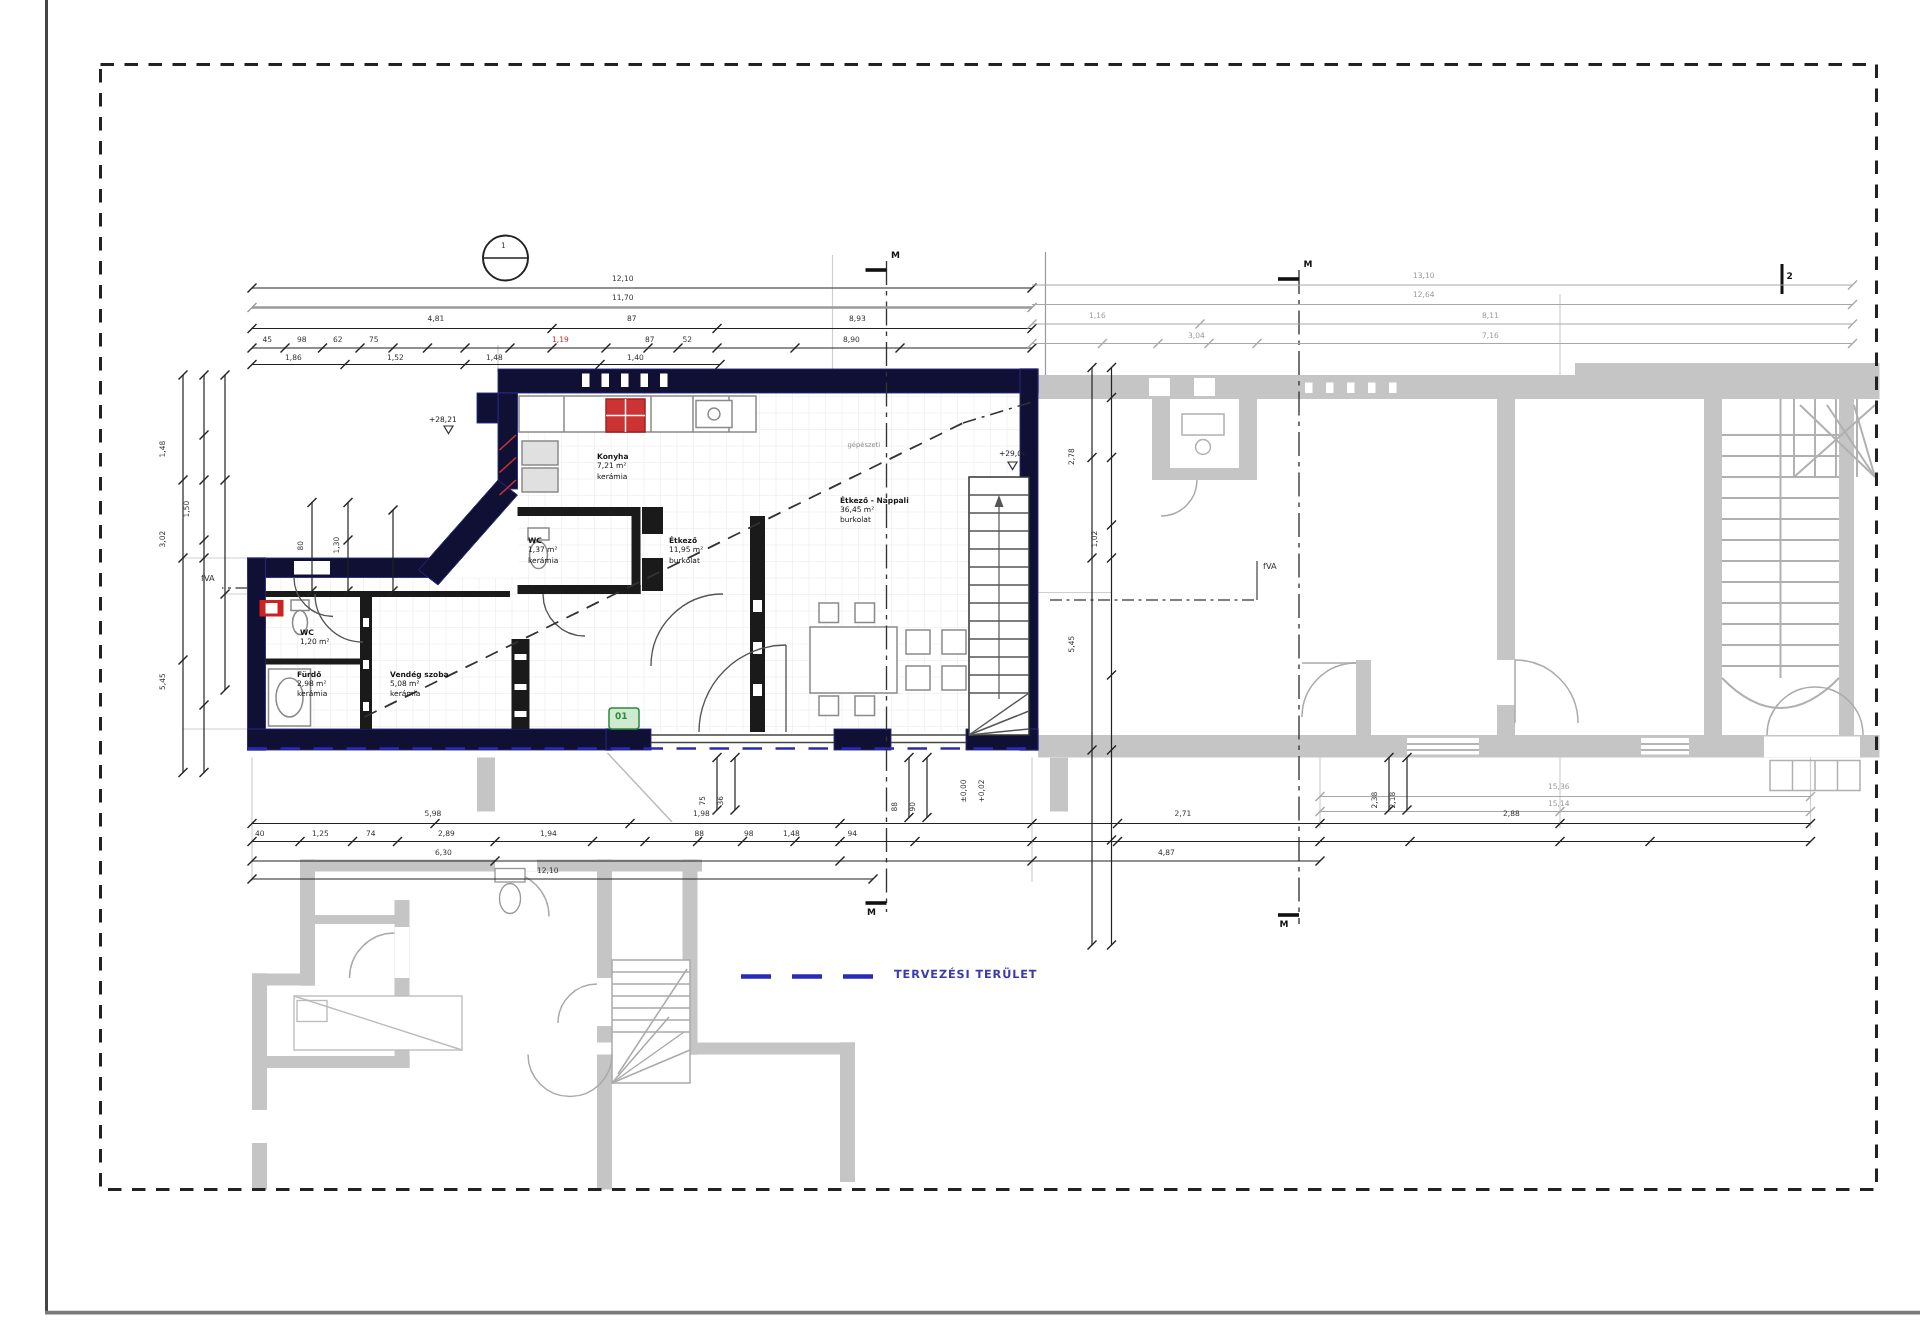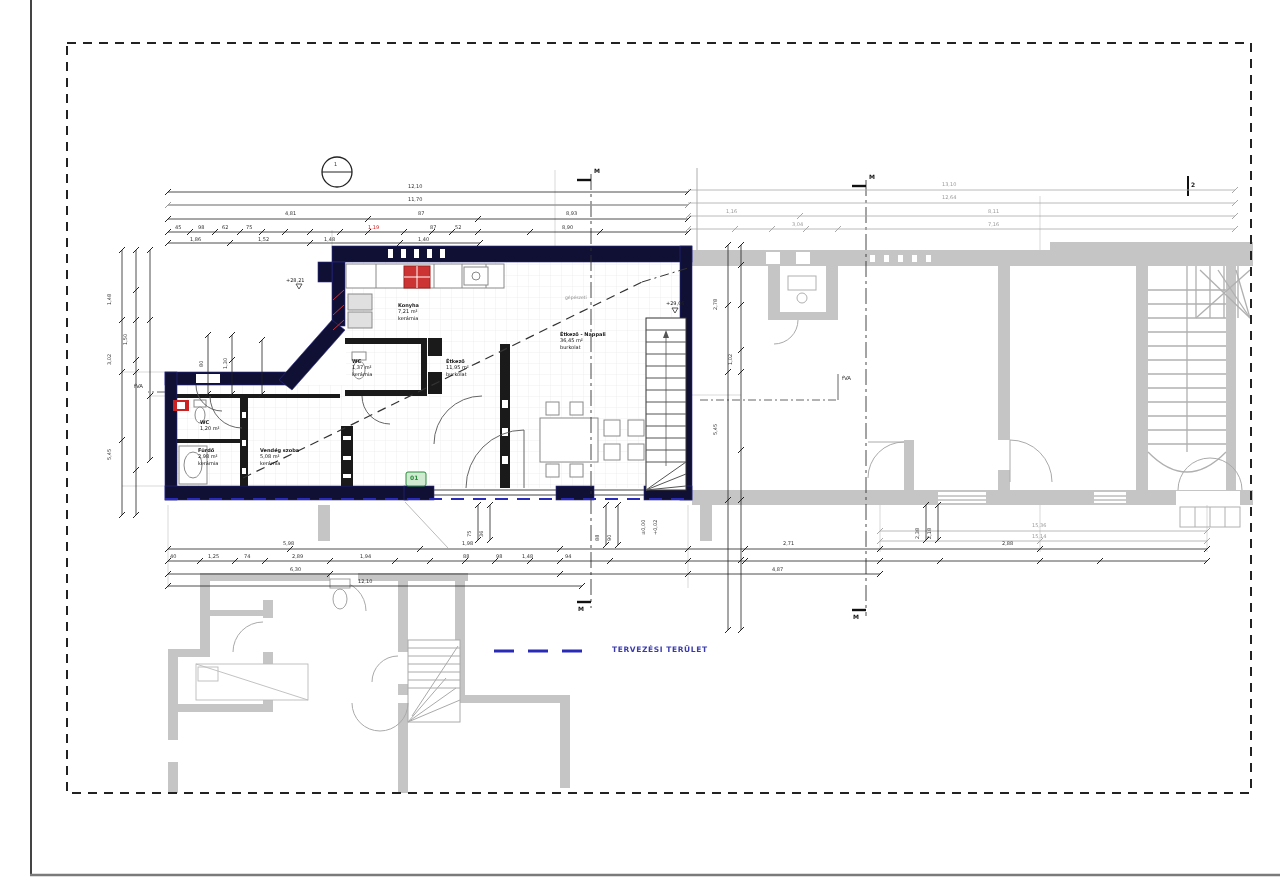--- a/index.html
+++ b/index.html
@@ -9,21 +9,21 @@
   .dim{position:absolute;font-size:5px;line-height:1;color:#333;white-space:nowrap;}
   .dim.rot{transform:rotate(-90deg);transform-origin:left bottom;}
   .dim.red{color:#c22;}
   .dim.gray{color:#9a9a9a;}
   .dim.big{font-size:6px;font-weight:bold;color:#111;}
   .dim.note{color:#8a8a8a;font-size:4.5px;}
   .dim.green{color:#2a8c3c;font-size:6px;font-weight:bold;}
   .room-label{position:absolute;font-size:5px;line-height:1.25;color:#151515;white-space:nowrap;}
   .room-label .rname{font-weight:bold;}
   #legend{position:absolute;left:488px;top:640px;width:300px;height:22px;}
-  #legend .legend-text{position:absolute;left:124px;top:5px;font-size:7.5px;font-weight:bold;
+  #legend .legend-text{position:absolute;left:108px;top:5px;font-size:7.5px;font-weight:bold;
         letter-spacing:.6px;color:#3a3ab0;text-align:right;}
   .lvl{position:absolute;font-size:5px;color:#222;white-space:nowrap;}
 </style>
 </head>
 <body>
 
 <div id="sheet">
 
 <svg width="1280" height="882" viewBox="0 0 1280 882">
 

